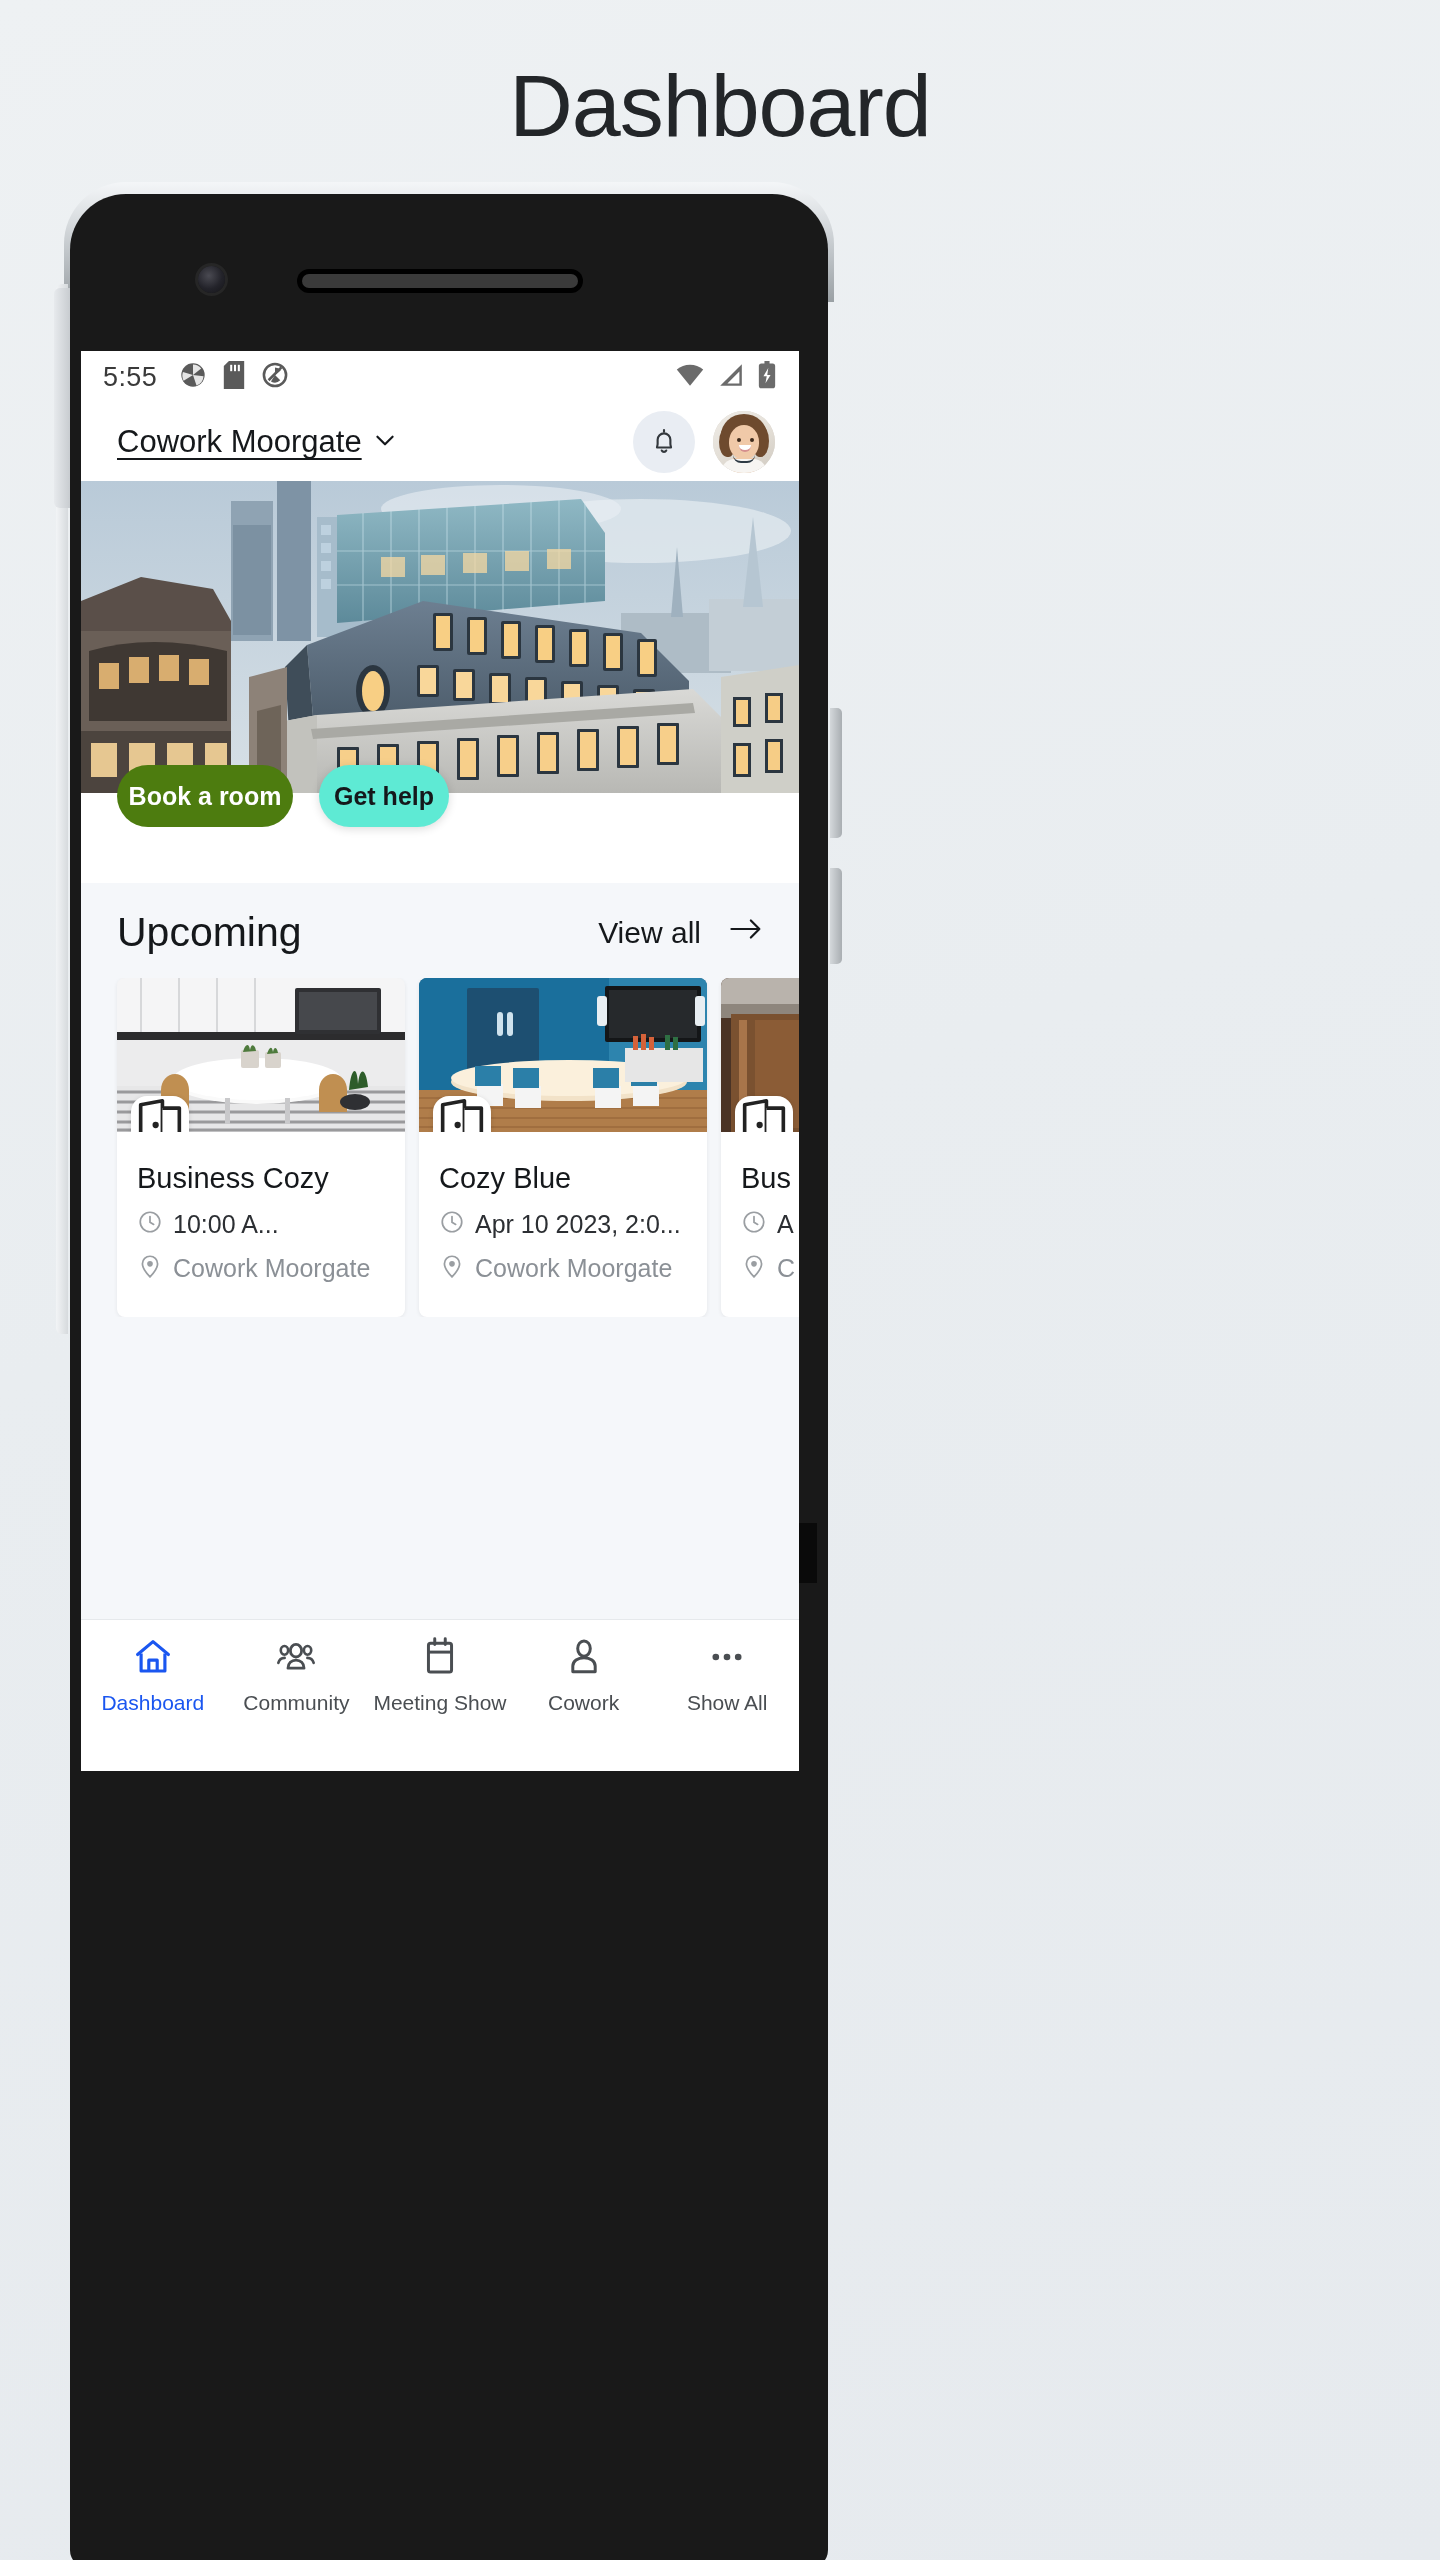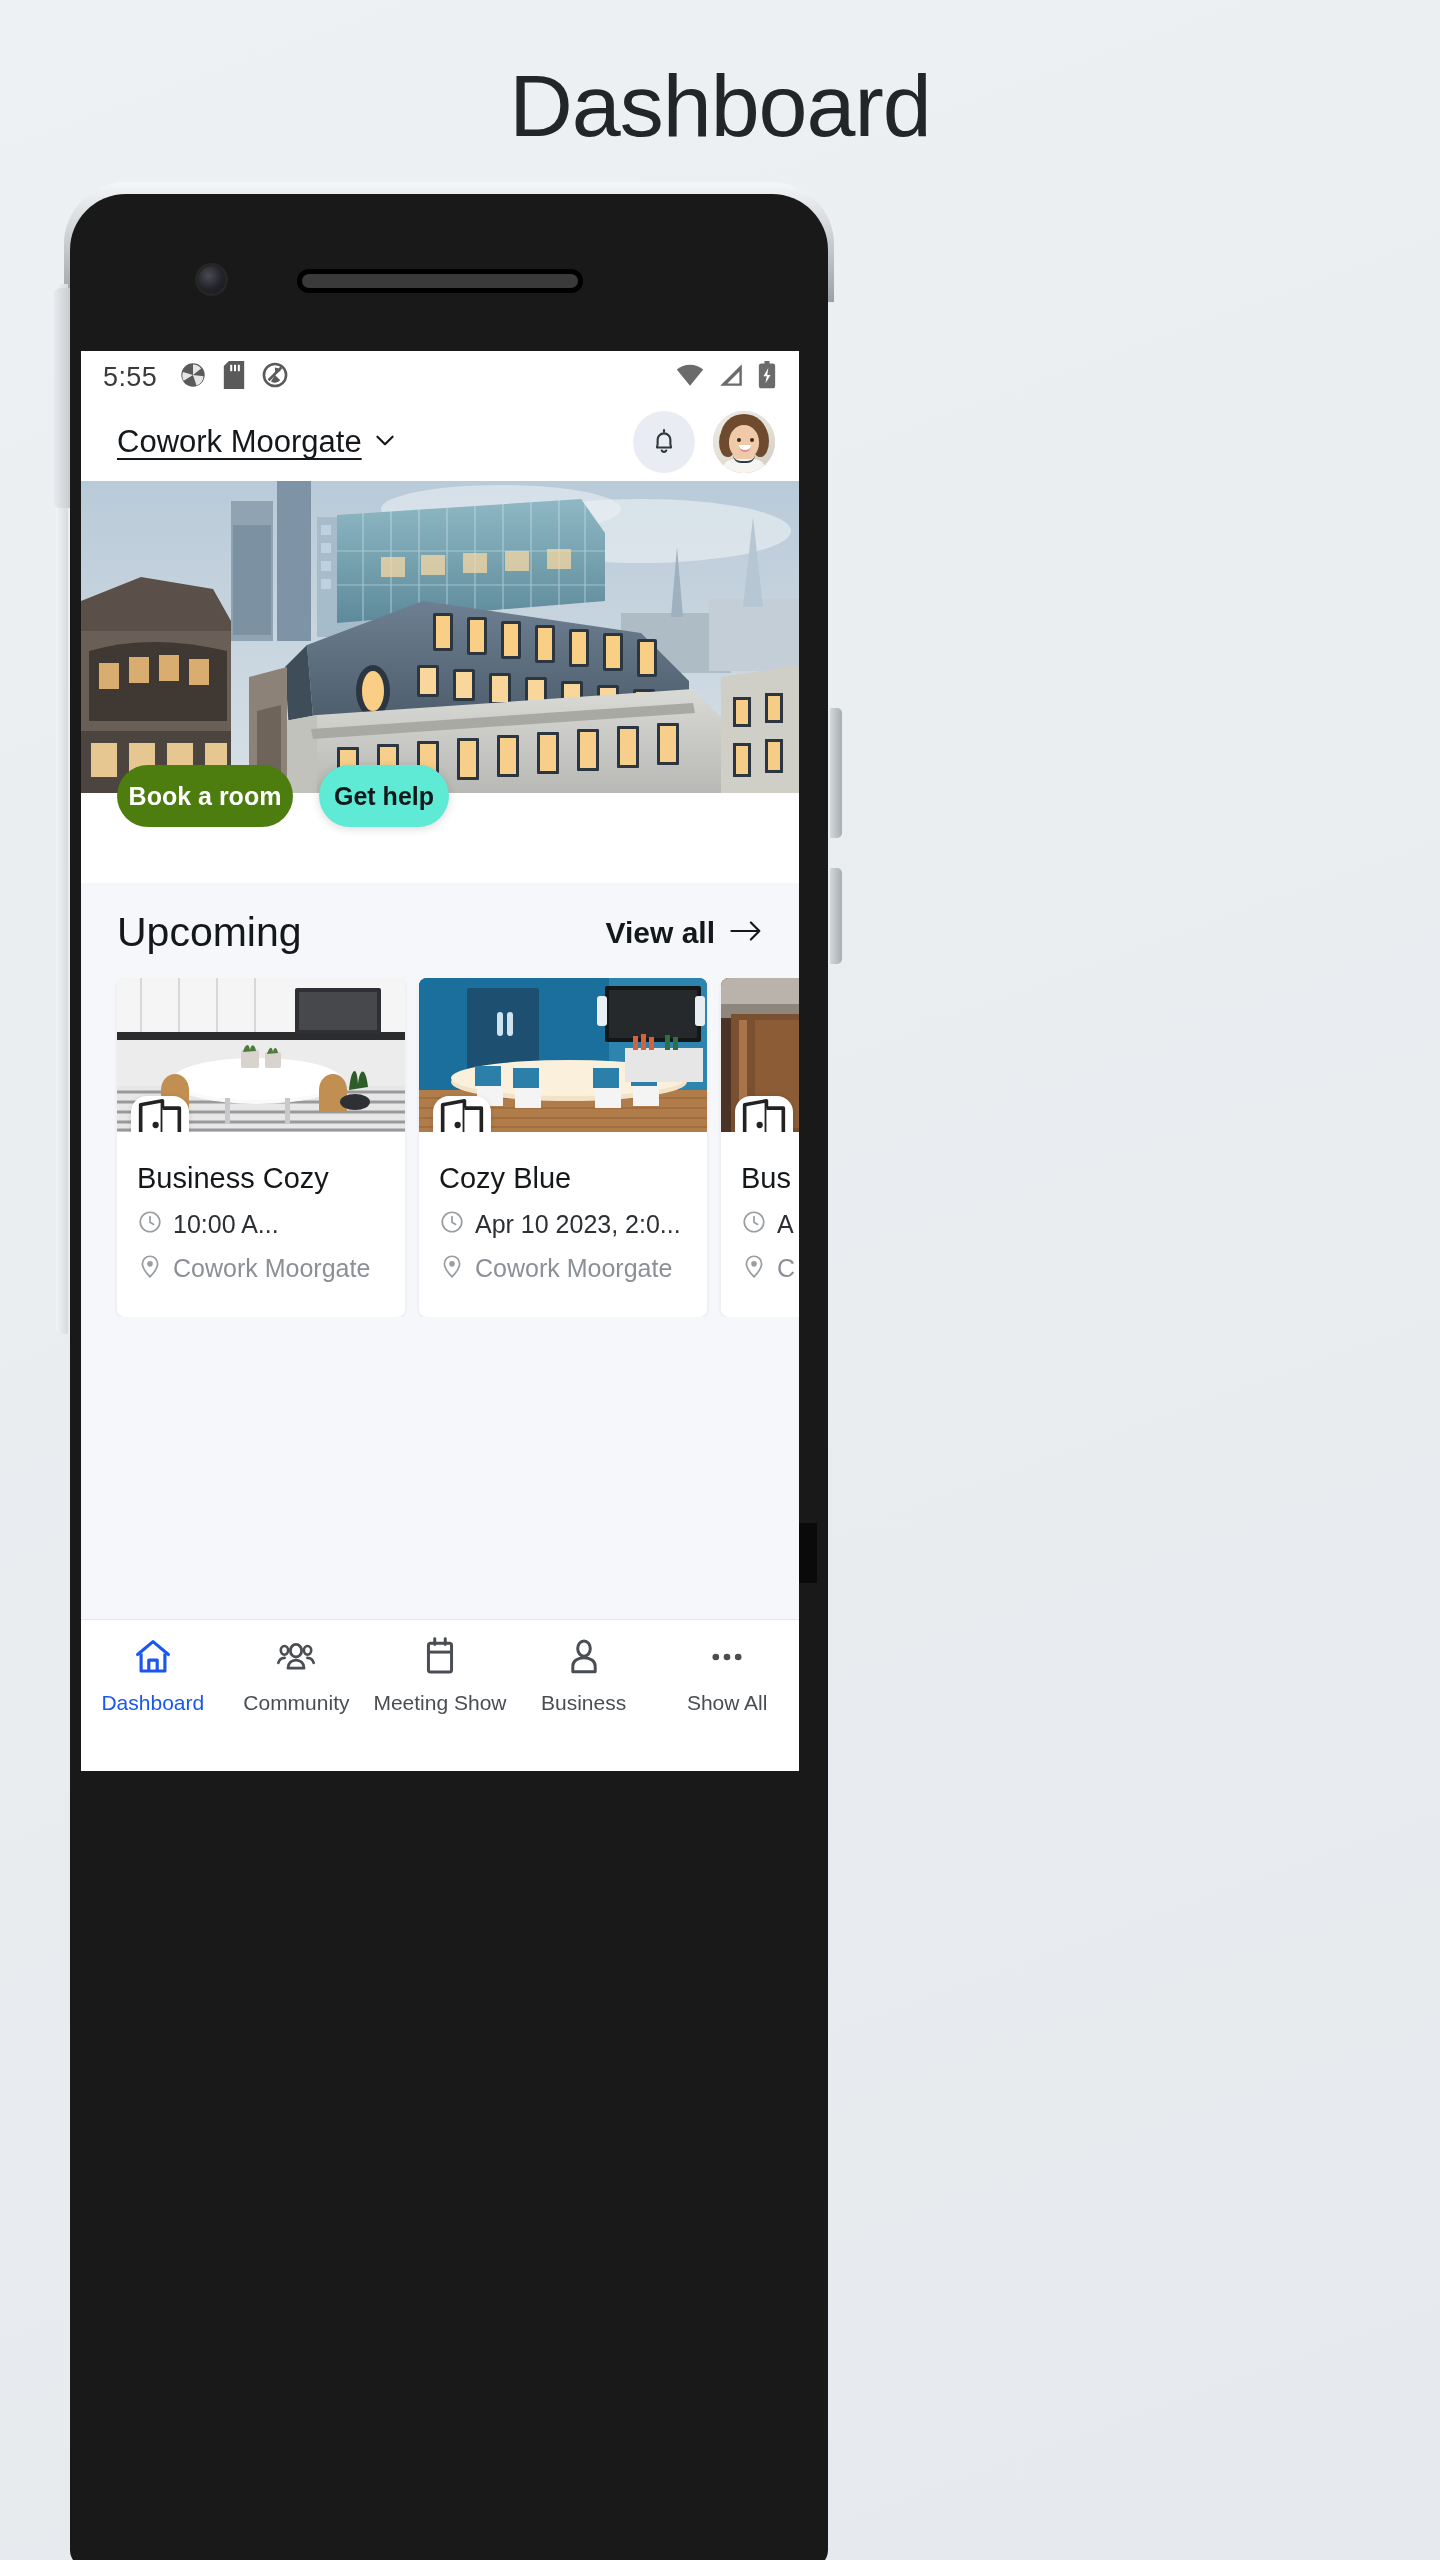--- a/index.html
+++ b/index.html
@@ -260,24 +260,22 @@
   }
   .upcoming-title {
     font-size: 41px;
     font-weight: 400;
     color: #15181b;
     text-align: center;
   }
   .viewall {
     margin-left: auto;
     display: flex;
-    align-items: center;
-    gap: 14px;
+    gap: 28px;
     cursor: pointer;
-    font-weight: bold;
   }
   .viewall-label {
     font-size: 30px;
     color: #15181b;
   }
 
   
   .cards {
     display: flex;
     gap: 14px;
@@ -887,21 +885,21 @@
           <span class="nav-label">Meeting Show</span>
         </div>
 
         <div class="nav-item">
           <span>
             <svg width="42" height="42" viewBox="0 0 24 24">
               <ellipse cx="12" cy="7.2" rx="3.6" ry="4.4" fill="none" stroke="#4a4e52" stroke-width="1.7"></ellipse>
               <path d="M5.6 20.4v-3.2c0-2.8 2.8-4.8 6.4-4.8s6.4 2 6.4 4.8v3.2z" fill="none" stroke="#4a4e52" stroke-width="1.7" stroke-linejoin="round"></path>
             </svg>
           </span>
-          <span class="nav-label">Business</span>
+          <span class="nav-label">Cowork</span>
         </div>
 
         <div class="nav-item">
           <span>
             <svg width="42" height="42" viewBox="0 0 24 24">
               <circle cx="5.6" cy="12" r="1.9" fill="#4a4e52"></circle>
               <circle cx="12" cy="12" r="1.9" fill="#4a4e52"></circle>
               <circle cx="18.4" cy="12" r="1.9" fill="#4a4e52"></circle>
             </svg>
           </span>

